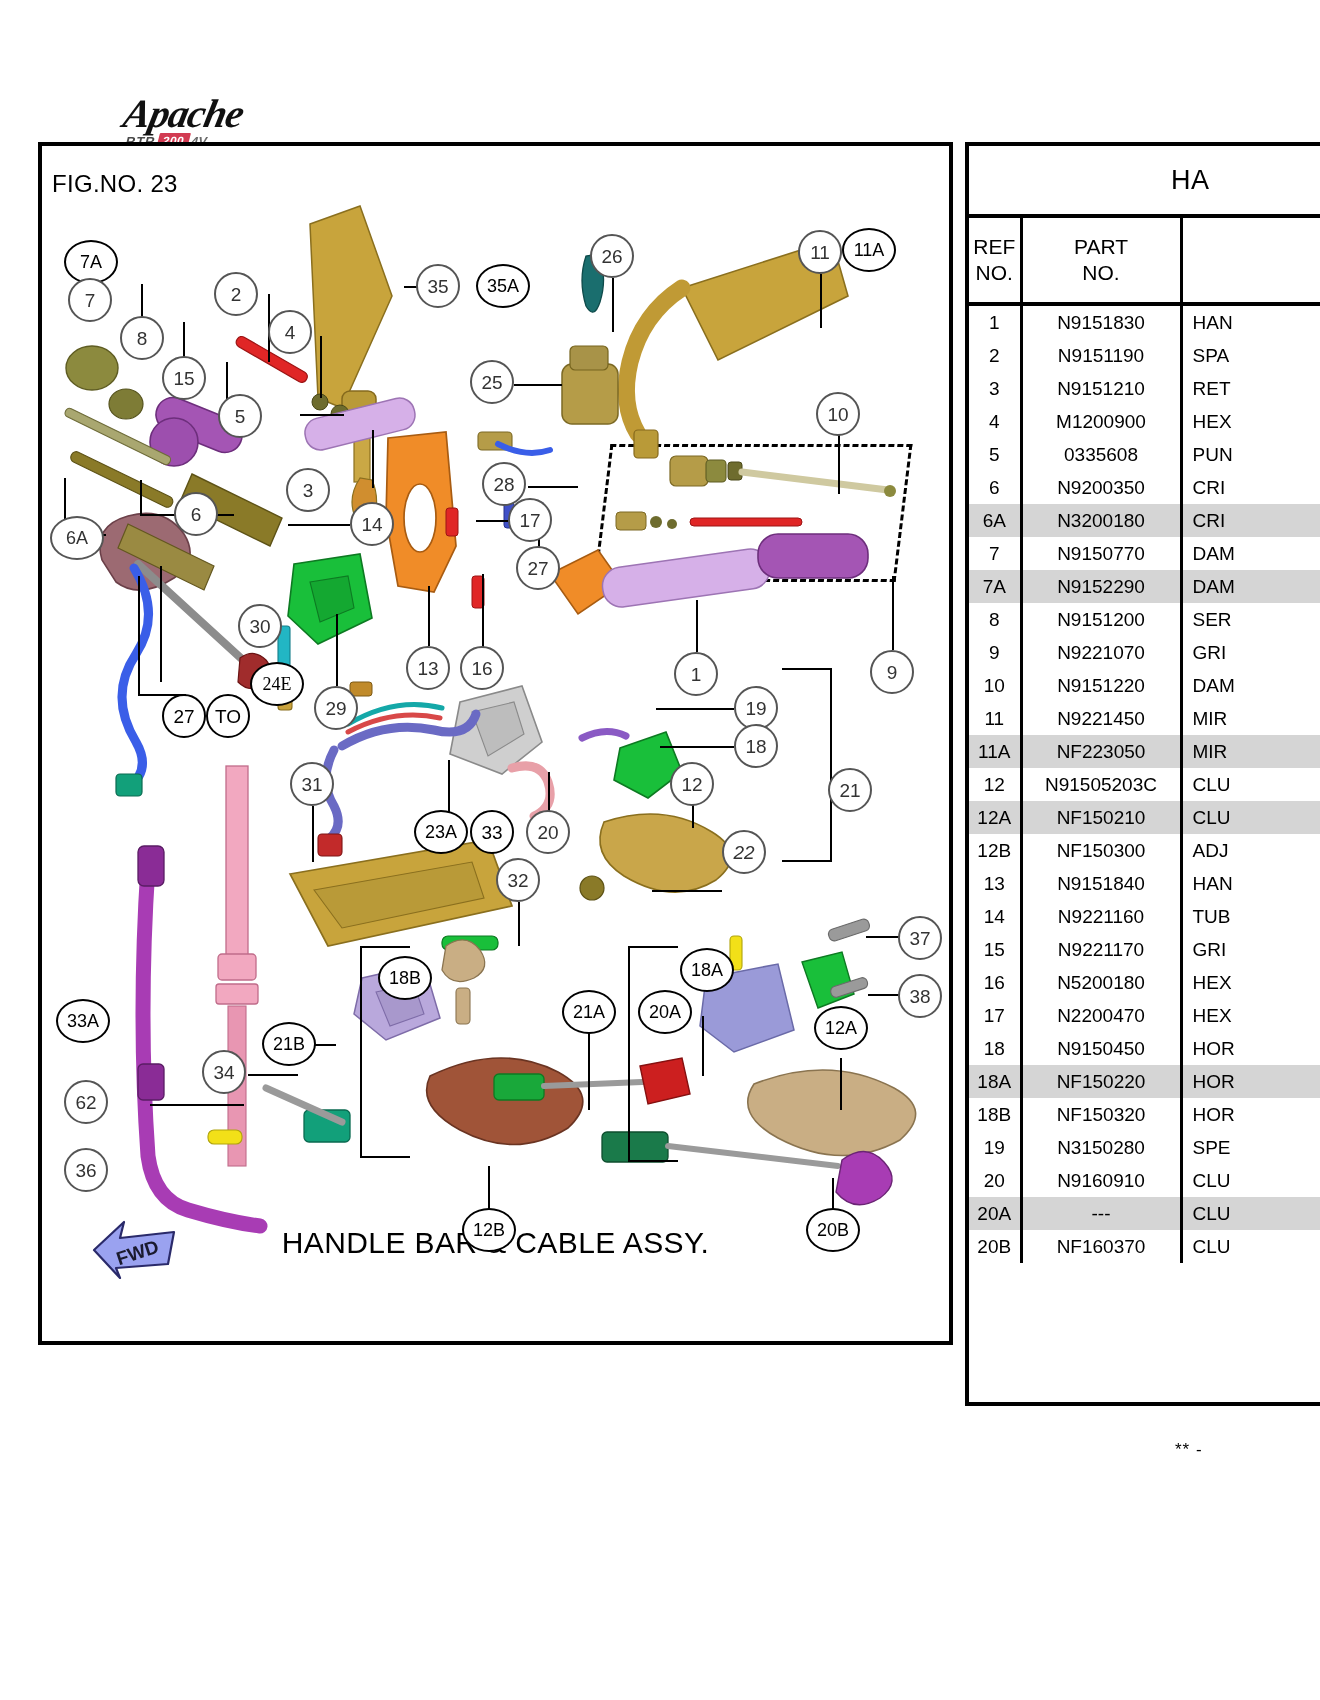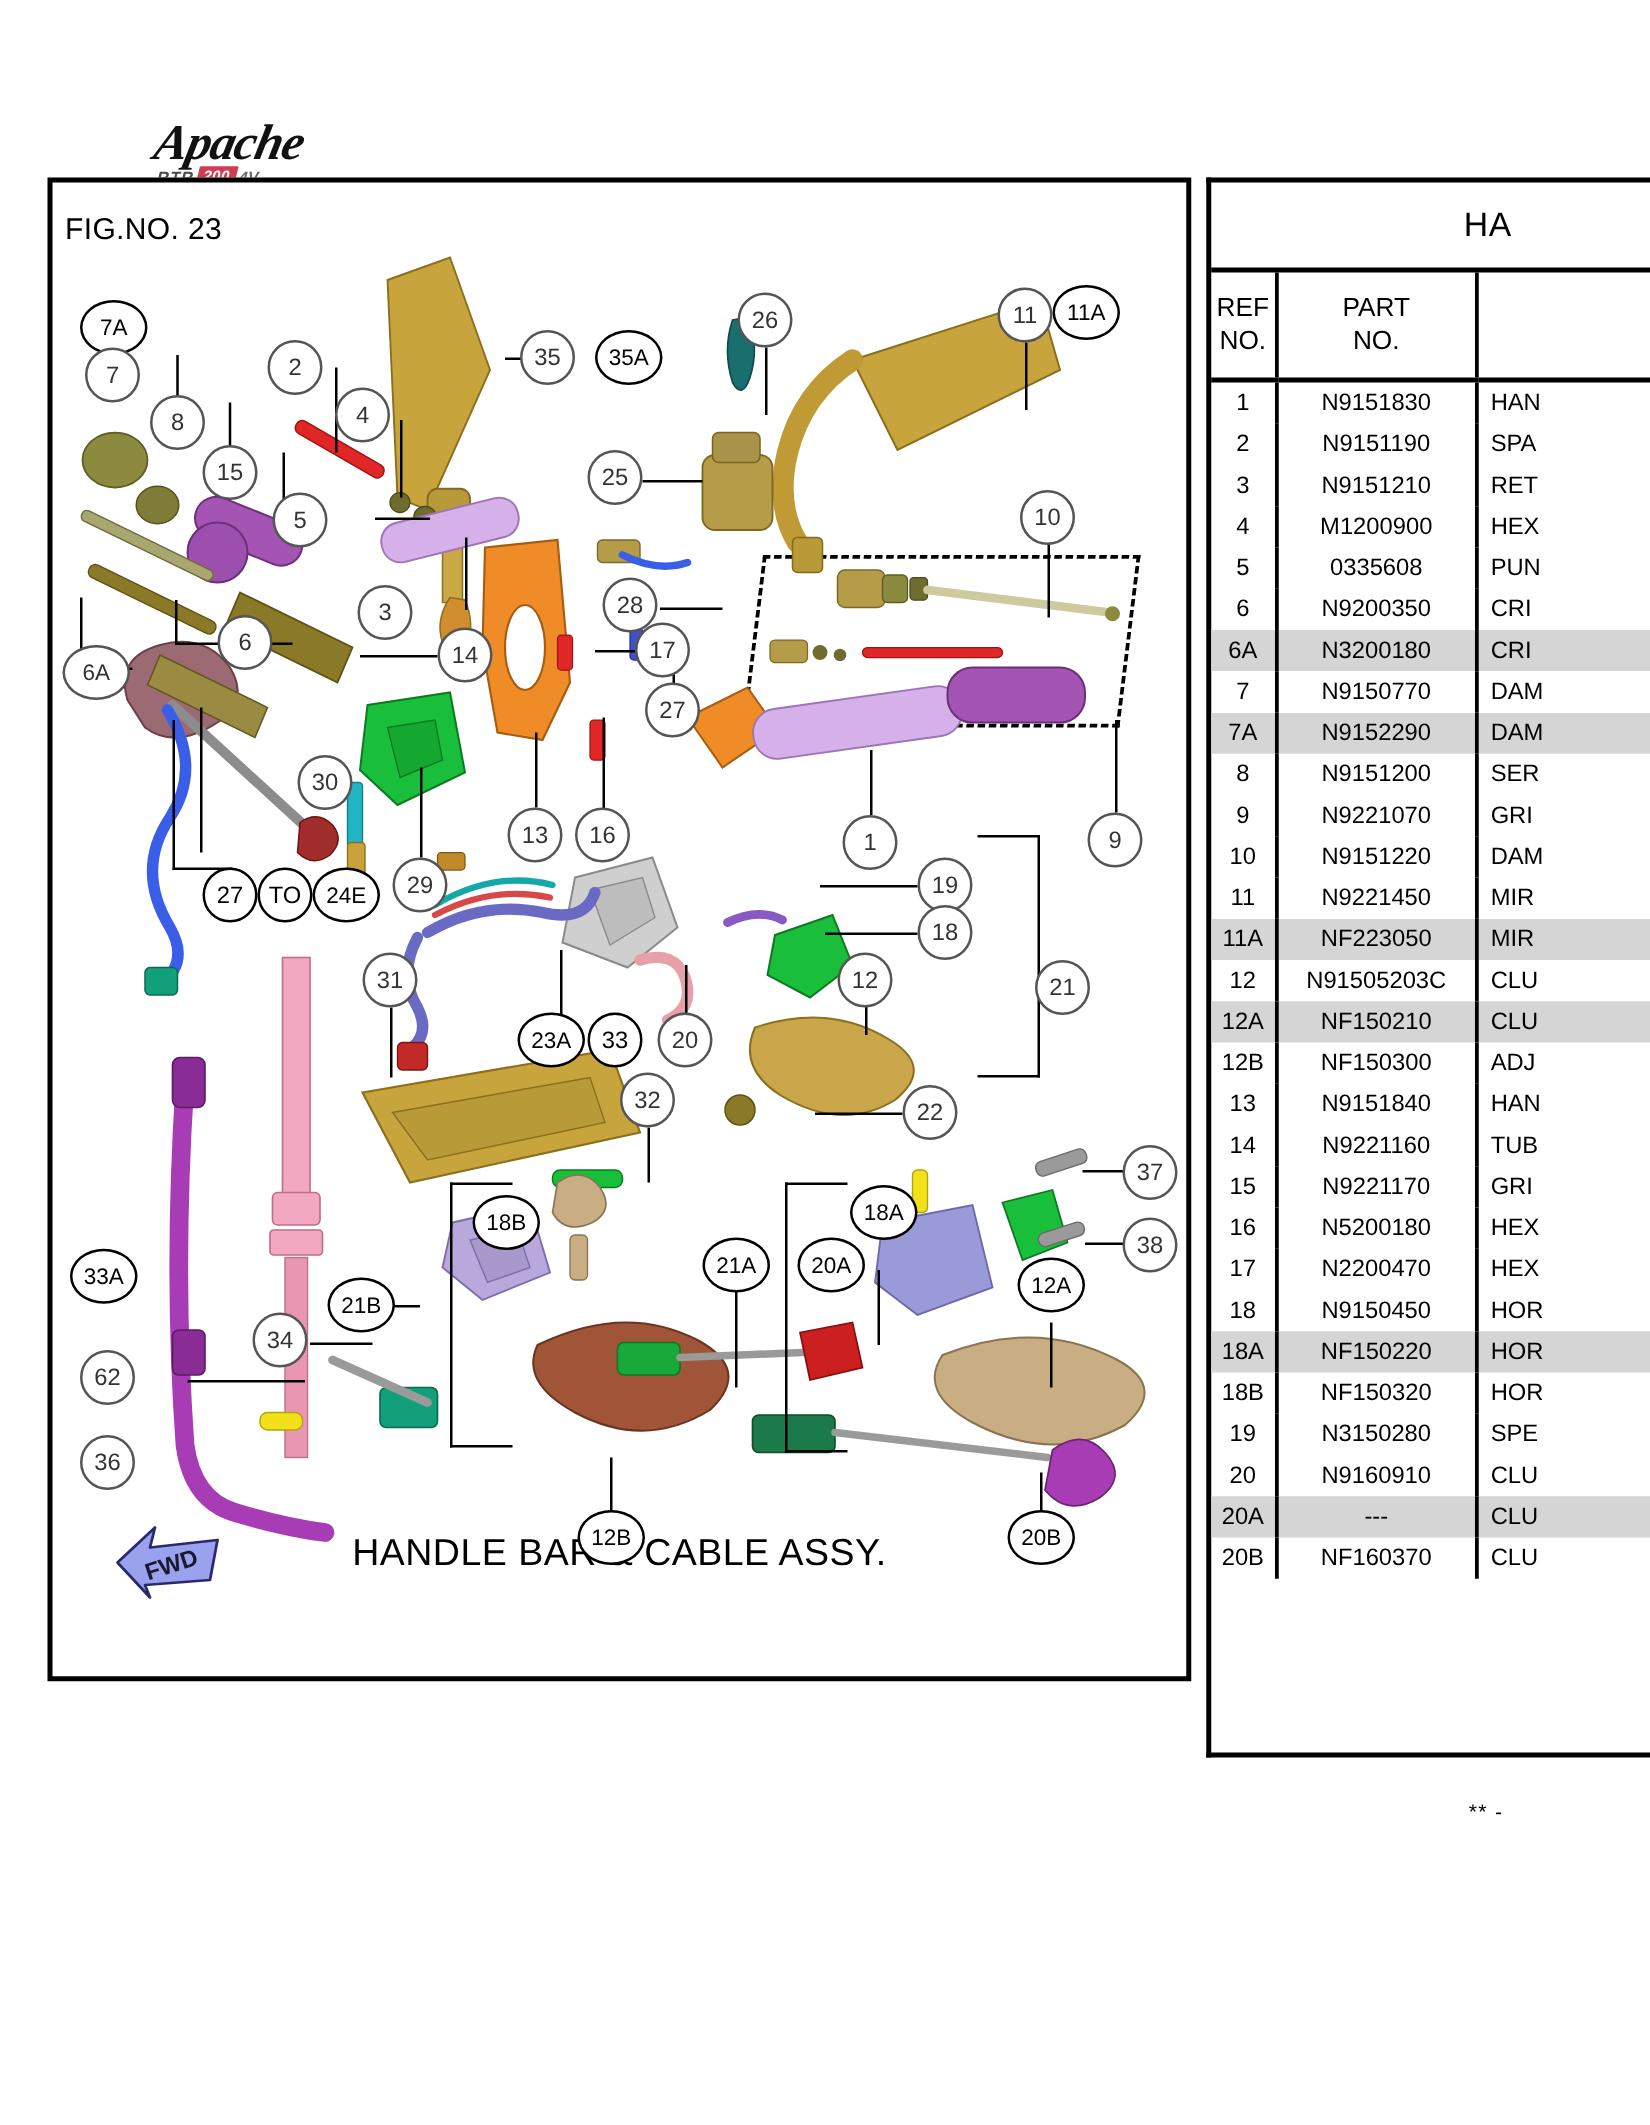--- a/index.html
+++ b/index.html
@@ -351,31 +351,31 @@
   <div class="cal w2 soft" style="left:474px;top:400px;">27</div>
   <div class="cal w2 soft" style="left:308px;top:356px;">14</div>
   <div class="cal w2 soft" style="left:364px;top:500px;">13</div>
   <div class="cal w2 soft" style="left:418px;top:500px;">16</div>
   <div class="cal w2 soft" style="left:632px;top:506px;">1</div>
   <div class="cal w2 soft" style="left:828px;top:504px;">9</div>
   <div class="cal w2 soft" style="left:196px;top:458px;">30</div>
   <div class="cal w2 soft" style="left:272px;top:540px;">29</div>
   <div class="cal w2" style="left:120px;top:548px;">27</div>
   <div class="cal w2" style="left:164px;top:548px;">TO</div>
-  <div class="cal w3" style="left:208px;top:548px;">24E</div>
+  <div class="cal w3" style="left:208px;top:516px;font-family:Liberation Serif, serif;">24E</div>
   <div class="cal w2 soft" style="left:248px;top:616px;">31</div>
   <div class="cal w3" style="left:372px;top:664px;">23A</div>
   <div class="cal w2" style="left:428px;top:664px;">33</div>
   <div class="cal w2 soft" style="left:484px;top:664px;">20</div>
   <div class="cal w2 soft" style="left:692px;top:540px;">19</div>
   <div class="cal w2 soft" style="left:692px;top:578px;">18</div>
   <div class="cal w2 soft" style="left:628px;top:616px;">12</div>
   <div class="cal w2 soft" style="left:786px;top:622px;">21</div>
   <div class="cal w2 soft" style="left:454px;top:712px;">32</div>
-  <div class="cal w2 soft" style="left:680px;top:722px;">22</div>
+  <div class="cal w2 soft" style="left:680px;top:684px;font-style:italic;">22</div>
   <div class="cal w3" style="left:638px;top:802px;">18A</div>
   <div class="cal w2 soft" style="left:856px;top:770px;">37</div>
   <div class="cal w2 soft" style="left:856px;top:828px;">38</div>
   <div class="cal w3" style="left:772px;top:860px;">12A</div>
   <div class="cal w3" style="left:336px;top:810px;">18B</div>
   <div class="cal w3" style="left:520px;top:844px;">21A</div>
   <div class="cal w3" style="left:596px;top:844px;">20A</div>
   <div class="cal w3" style="left:220px;top:876px;">21B</div>
   <div class="cal w3" style="left:14px;top:853px;">33A</div>
   <div class="cal w2 soft" style="left:22px;top:934px;">62</div>

